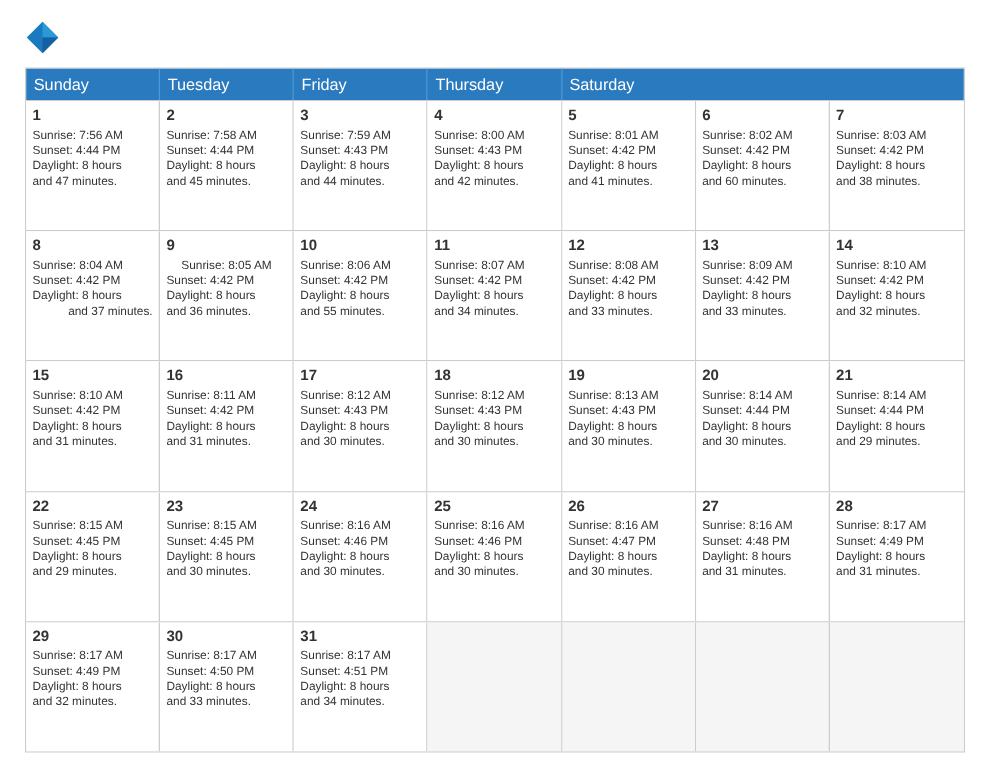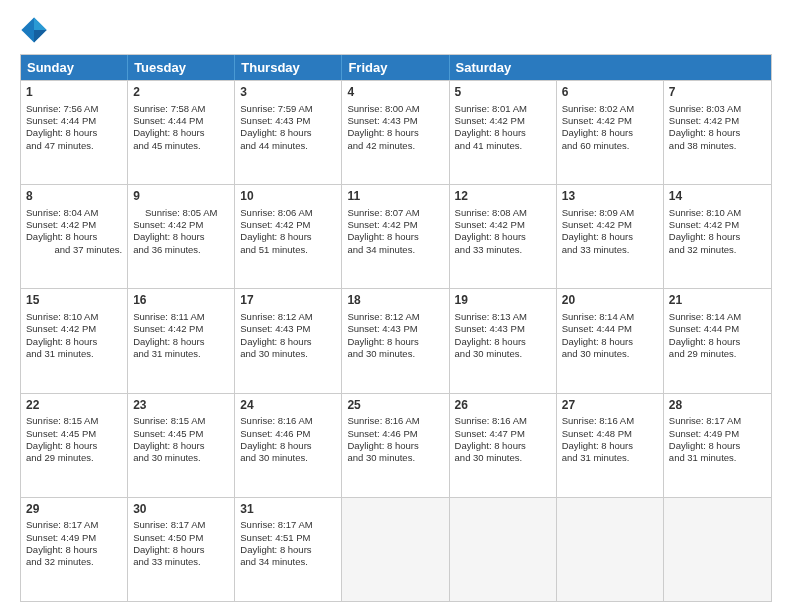--- a/index.html
+++ b/index.html
@@ -67,21 +67,21 @@
       flex-direction: column;
       border: 1px solid #ccc;
     }
     .cal-header {
       display: grid;
       grid-template-columns: repeat(7, 1fr);
       background: #2a7abf;
     }
     .cal-header-cell {
       color: #fff;
-      font-weight: bold;
+      font-weight: normal;
       font-size: 13px;
       padding: 5px 6px;
       border-right: 1px solid #4a9ad4;
     }
     .cal-header-cell:last-child { border-right: none; }
     .cal-body {
       flex: 1;
       display: flex;
       flex-direction: column;
     }
@@ -128,22 +128,22 @@
     <div class="title-block">
       <h1></h1>
       <h2></h2>
     </div>
   </div>
 
   <div class="calendar">
     <div class="cal-header" id="cal-header">
         <div class="cal-header-cell">Sunday</div>
         <div class="cal-header-cell">Tuesday</div>
+        <div class="cal-header-cell">Friday</div>
         <div class="cal-header-cell">Thursday</div>
-        <div class="cal-header-cell">Friday</div>
         <div class="cal-header-cell">Saturday</div>
       </div>
     <div class="cal-body" id="cal-body">
         <div class="cal-week">
           <div class="cal-cell">
             <span class="day-num">1</span>
             <span style="display: block;">Sunrise: 7:56 AM</span>
             <span style="display: block;">Sunset: 4:44 PM</span>
             <span style="display: block;">Daylight: 8 hours</span>
             <span style="display: block;">and 47 minutes.</span>
@@ -204,21 +204,21 @@
             <span style="display: block; text-align: center;">Sunrise: 8:05 AM</span>
             <span style="display: block;">Sunset: 4:42 PM</span>
             <span style="display: block;">Daylight: 8 hours</span>
             <span style="display: block;">and 36 minutes.</span>
           </div>
           <div class="cal-cell">
             <span class="day-num">10</span>
             <span style="display: block;">Sunrise: 8:06 AM</span>
             <span style="display: block;">Sunset: 4:42 PM</span>
             <span style="display: block;">Daylight: 8 hours</span>
-            <span style="display: block;">and 51 minutes.</span>
+            <span style="display: block;">and 55 minutes.</span>
           </div>
           <div class="cal-cell">
             <span class="day-num">11</span>
             <span style="display: block;">Sunrise: 8:07 AM</span>
             <span style="display: block;">Sunset: 4:42 PM</span>
             <span style="display: block;">Daylight: 8 hours</span>
             <span style="display: block;">and 34 minutes.</span>
           </div>
           <div class="cal-cell">
             <span class="day-num">12</span>

